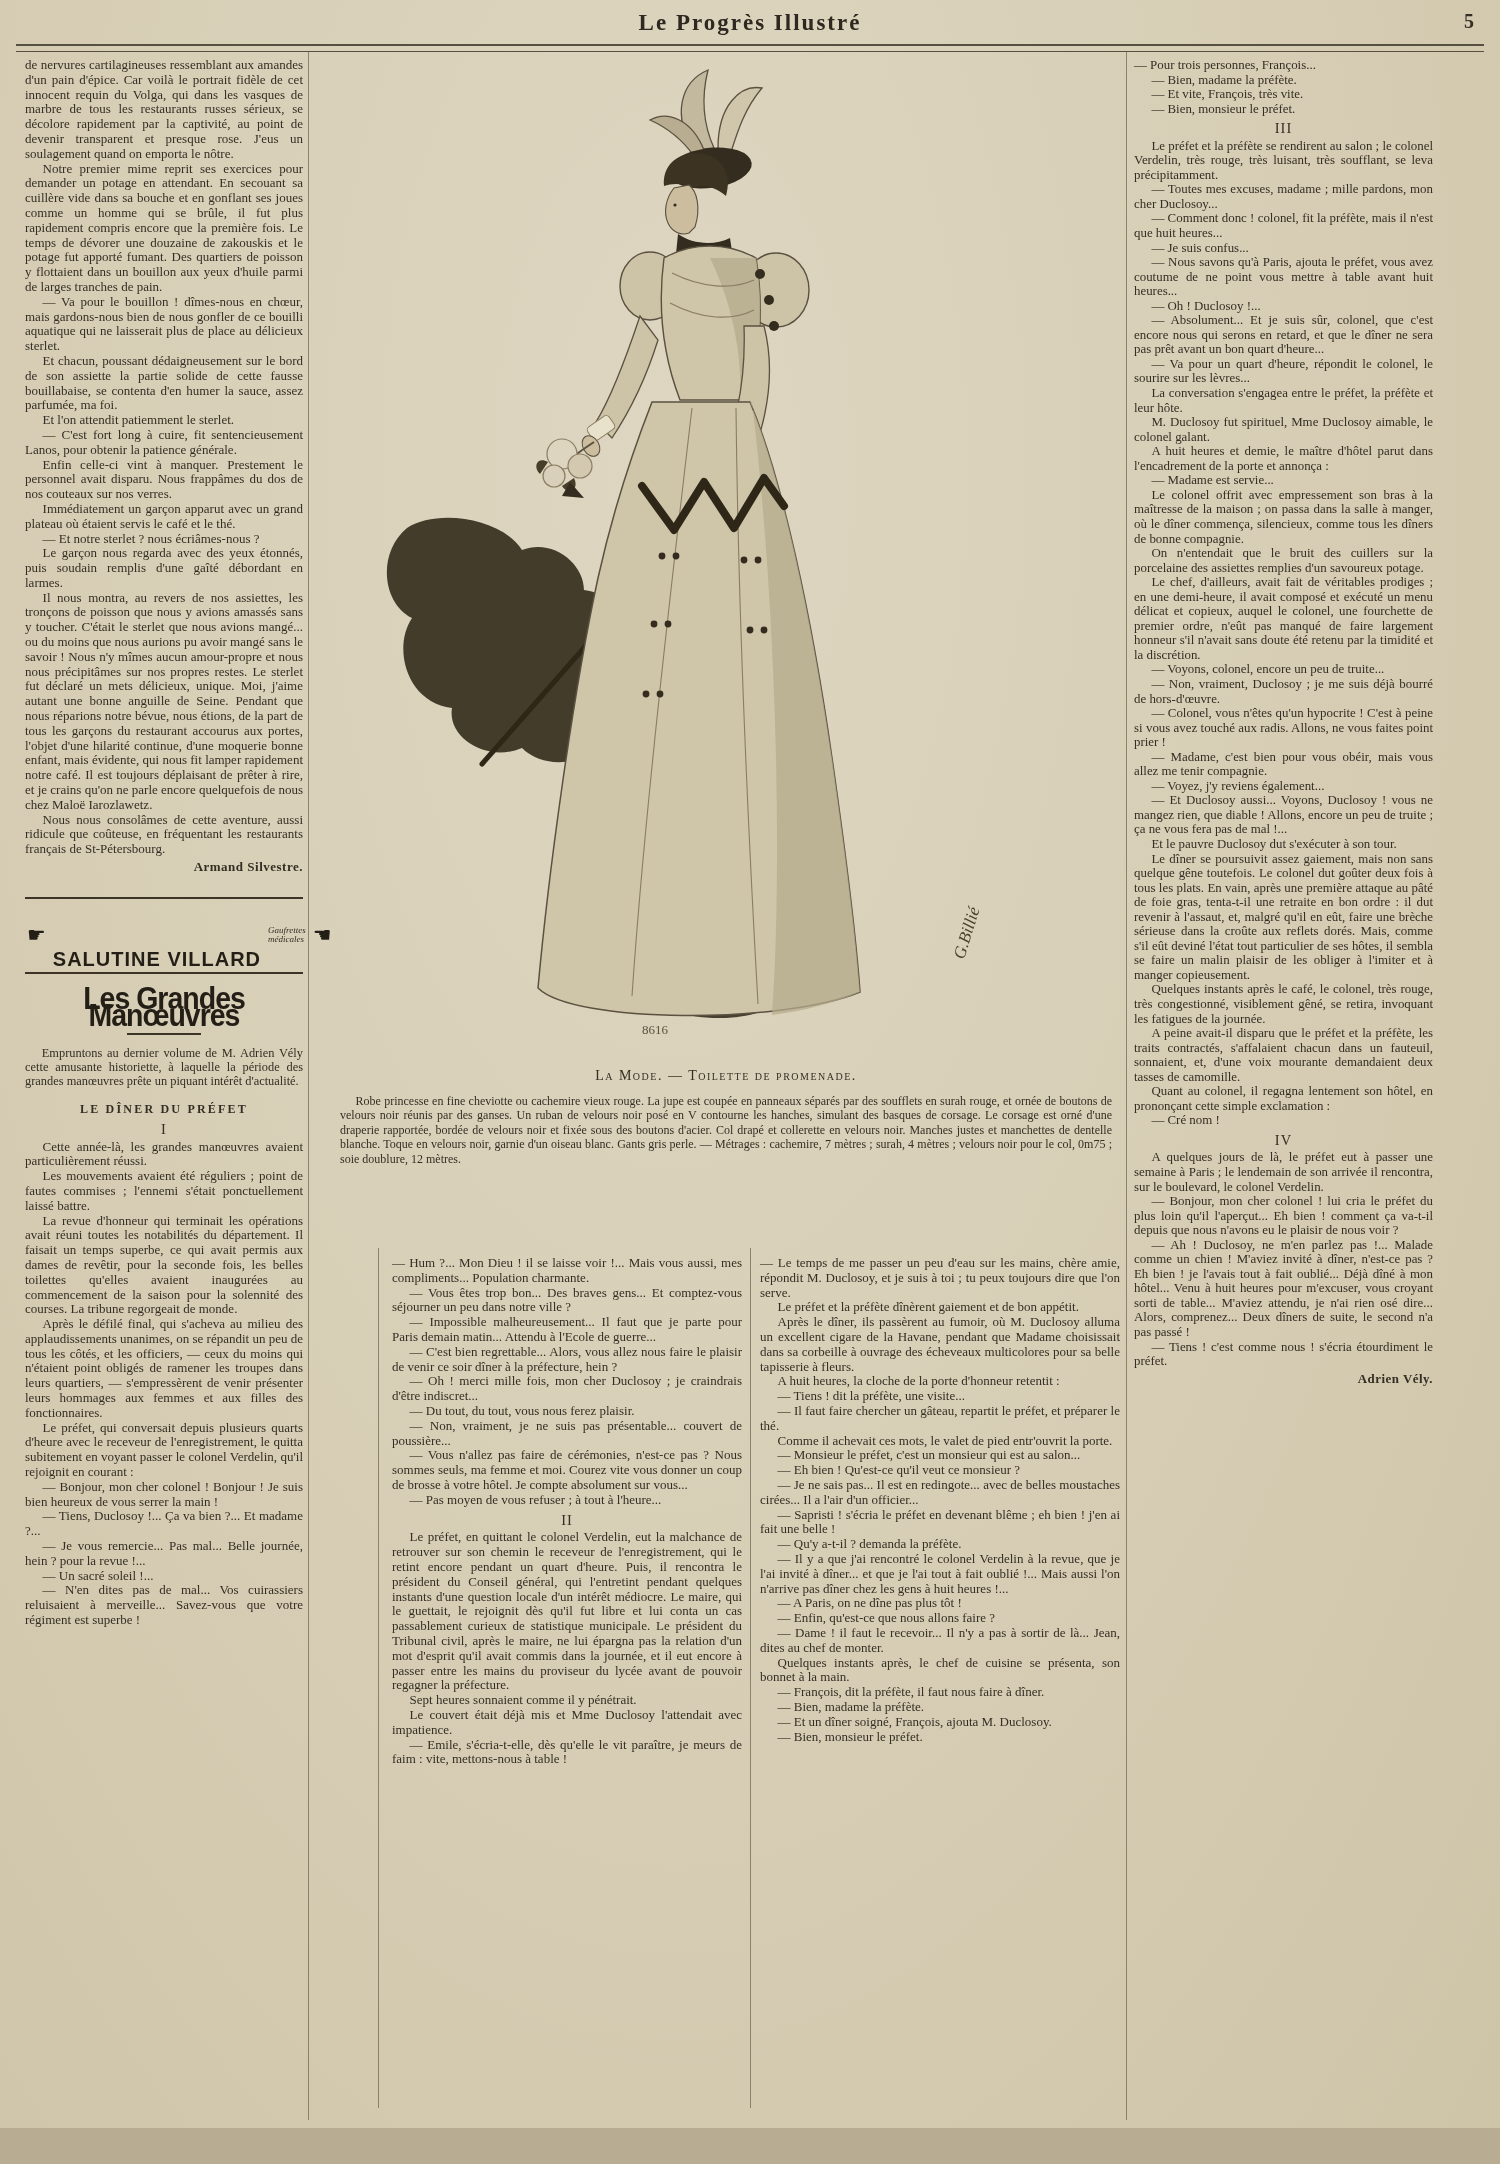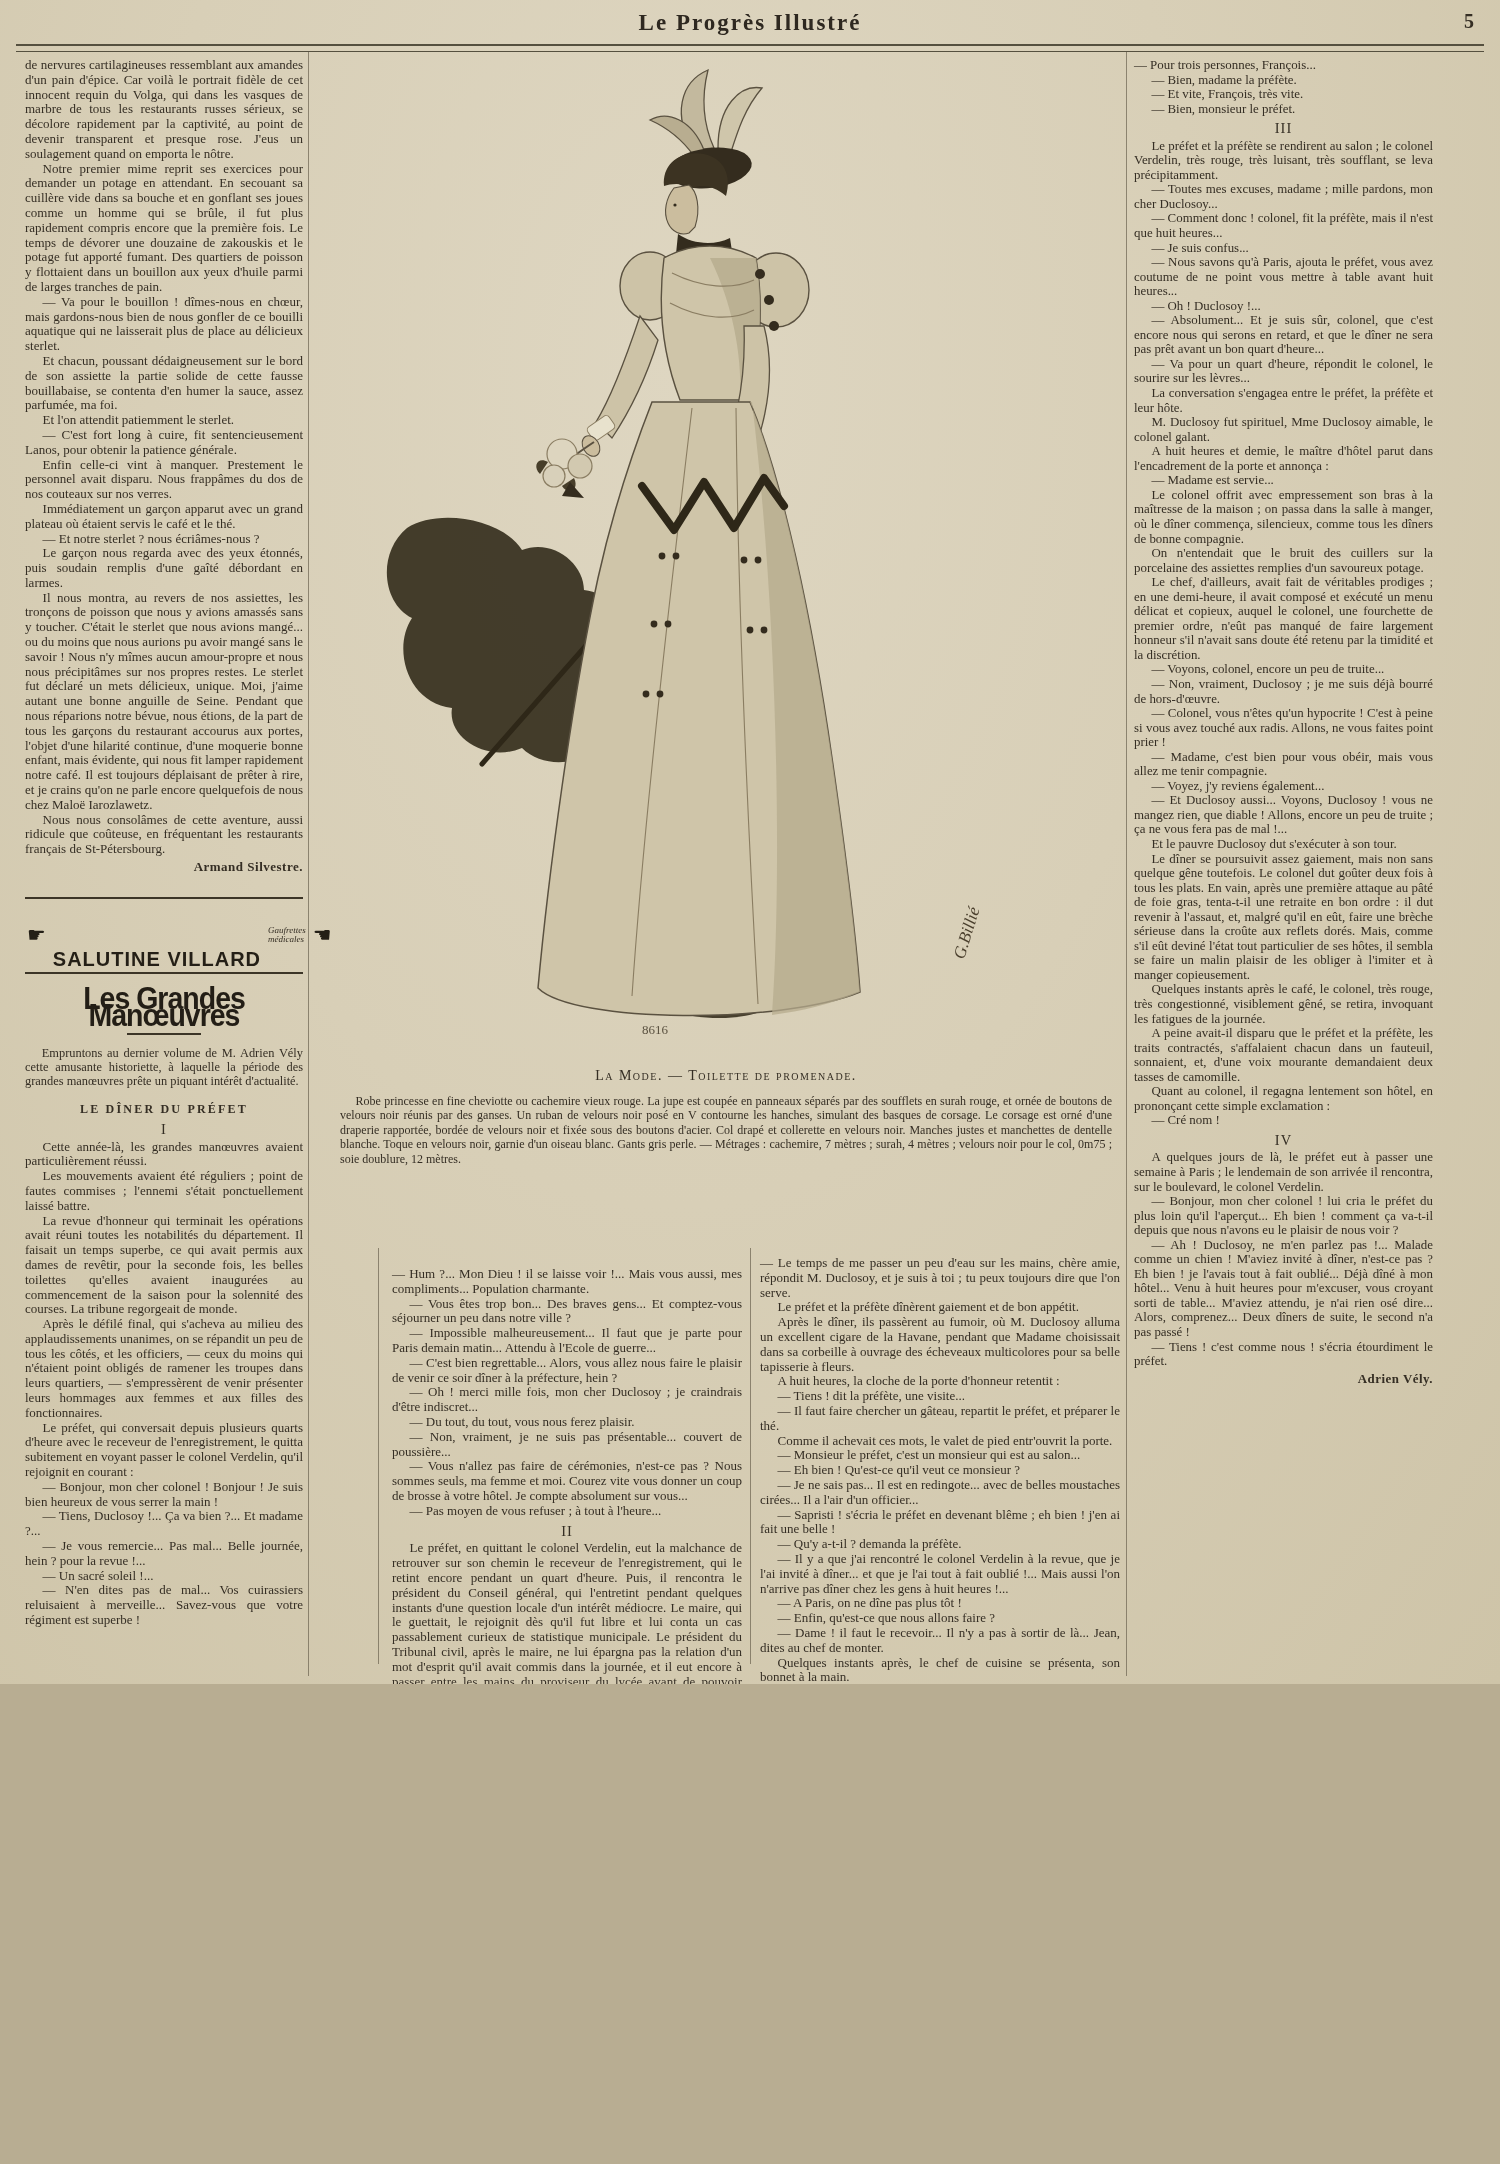--- a/index.html
+++ b/index.html
@@ -1,17 +1,17 @@
 <!DOCTYPE html>
 <html><head>
 <meta charset="utf-8">
 <style>
   html,body{margin:0;padding:0;background:#b8ad92;}
   .page{
-    position:relative;width:1500px;height:1684px;overflow:hidden;
+    position:relative;width:1500px;height:2128px;overflow:hidden;
     background:
       radial-gradient(ellipse at 45% 22%, #ded6c1 0%, #d8cfb7 45%, #cec4a8 100%);
     color:#352e24;
     font-family:"Liberation Serif", serif;
     text-decoration:underline;
   }
   
   .masthead{position:absolute;left:0;top:6px;width:100%;height:40px;}
   .mast-title{position:absolute;left:0;width:100%;text-align:center;top:4px;
     font-size:23px;font-weight:bold;letter-spacing:2px;color:#2e2820;}
@@ -21,21 +21,21 @@
   
   .vr{position:absolute;width:1px;background:#6b6350;opacity:.7;}
   .vr1{left:308px;top:52px;bottom:8px;}
   .vr2{left:1126px;top:52px;bottom:8px;}
   .vr3{left:378px;top:1248px;bottom:20px;}
   .vr4{left:750px;top:1248px;bottom:20px;}
   
   .col{position:absolute;font-size:13px;line-height:14.8px;text-align:justify;}
   .col p{margin:0;}
   .col1{left:25px;top:58px;width:278px;}
-  .col2{left:392px;top:1256px;width:350px;margin-top:11px;}
+  .col2{left:392px;top:1256px;width:350px;}
   .col3{left:760px;top:1256px;width:360px;}
   .col4{left:1134px;top:58px;width:299px;font-size:12.9px;line-height:14.55px;}
   .b-p{text-indent:1.35em;}
   .b-pn{text-indent:0;}
   .b-sec{text-align:center;text-indent:0;font-size:14.5px;margin:5px 0 3px !important;letter-spacing:1px;}
   .b-sig{text-align:right;text-indent:0;font-weight:bold;margin-top:3px !important;letter-spacing:.5px;}
   .b-sub{text-align:center;text-indent:0;font-weight:bold;font-size:12px;letter-spacing:2.2px;margin:13px 0 4px !important;}
   .b-intro{font-size:12.4px;line-height:13.9px;text-indent:1.35em;}
   
   .ad{margin-top:22px;border-top:2px solid #3c3527;border-bottom:2px solid #3c3527;

